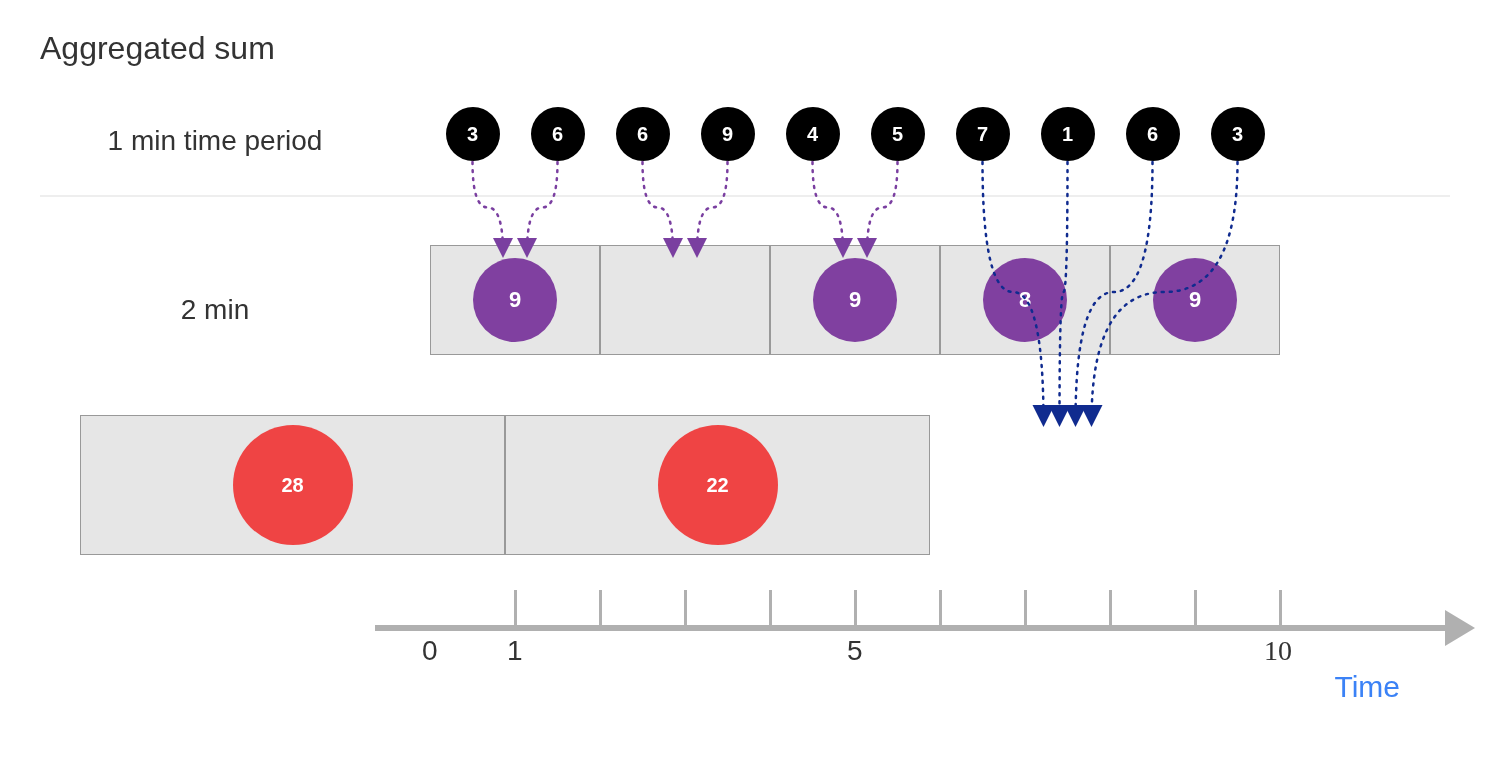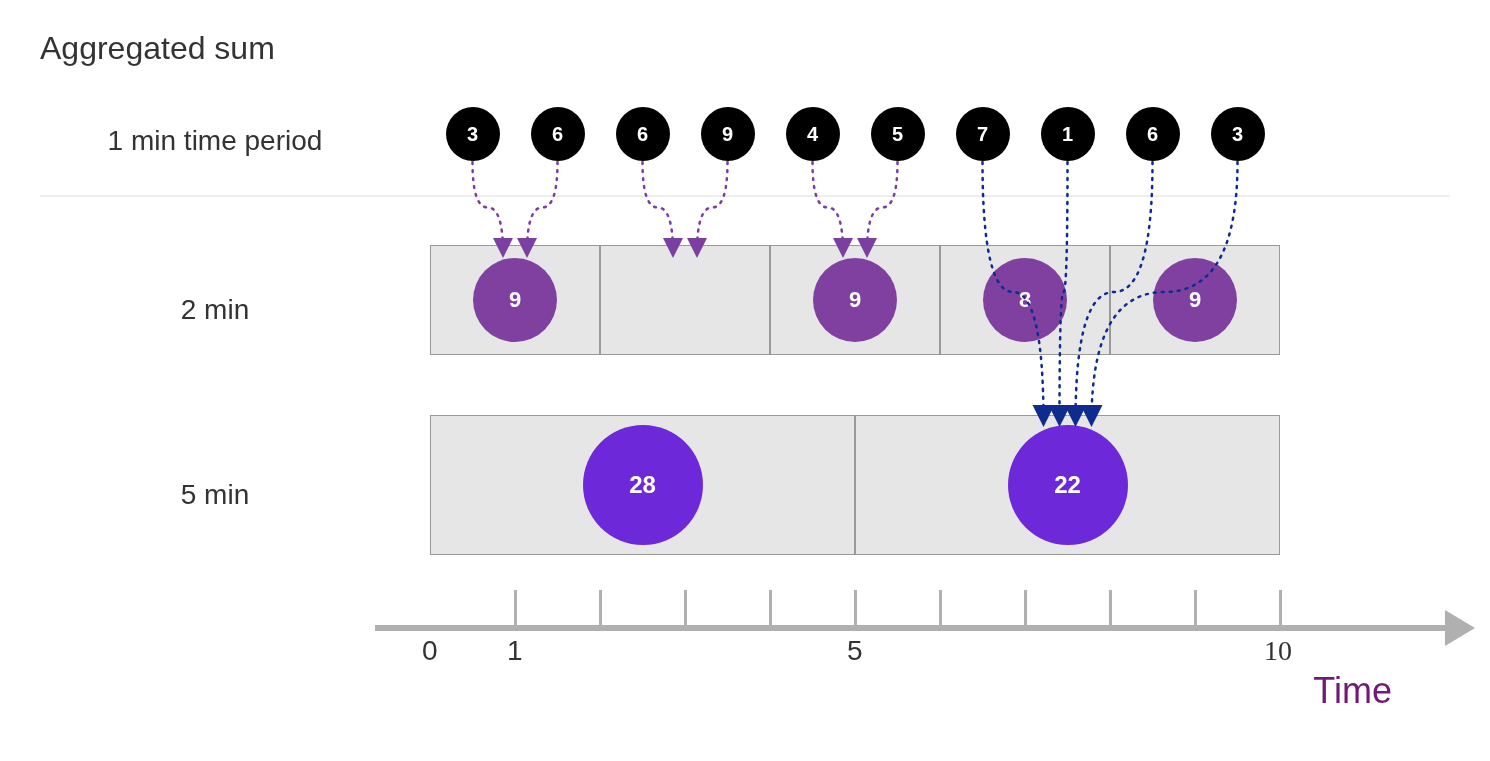--- a/index.html
+++ b/index.html
@@ -62,22 +62,22 @@
     .row3 { height: 160px; }
     .box3 {
       position: absolute;
       height: 140px;
       background: #e6e6e6;
       border: 1px solid #999;
       top: 0;
     }
     .dot-blue {
       width: 120px; height: 120px; border-radius: 50%;
-      background: #6d28d9;
-      color: #fff; font-size: 24px; font-weight: 700;
+      background: #ef4444;
+      color: #fff; font-size: 20px; font-weight: 700;
       display: flex; align-items: center; justify-content: center;
       position: absolute; top: 10px;
     }
     
     .axis-area {
       position: relative;
       margin-left: 350px;
       width: 1050px;
       height: 100px;
       margin-top: 10px;
@@ -108,23 +108,23 @@
     }
     .tick-label {
       position: absolute;
       top: 50px;
       font-size: 28px;
       color: #333;
     }
     .axis-label {
       position: absolute;
       top: 85px;
-      right: 48px;
-      font-size: 36px;
-      color: #701a75;
+      right: 40px;
+      font-size: 30px;
+      color: #3b82f6;
     }
     
     .svg-overlay {
       position: absolute;
       top: 0; left: 0;
       width: 1490px; height: 761px;
       pointer-events: none;
     }
   </style>
 </head>
@@ -157,21 +157,20 @@
       <div class="box2" style="left: 380px; width: 170px;"></div>
       <div class="dot-purple" style="left: 423px;">9</div>
       <div class="box2" style="left: 550px; width: 170px;"></div>
       <div class="dot-purple" style="left: 593px;">8</div>
       <div class="box2" style="left: 720px; width: 170px;"></div>
       <div class="dot-purple" style="left: 763px;">9</div>
     </div>
 </div>
 
 <div class="row row3">
-  <div class="row-label">5 min</div>
   <div class="content-area" id="r3c">
       <div class="box3" style="left: 40px; width: 425px;"></div>
       <div class="dot-blue" style="left: 192.5px;">28</div>
       <div class="box3" style="left: 465px; width: 425px;"></div>
       <div class="dot-blue" style="left: 617.5px;">22</div>
     </div>
 </div>
 
 <div class="axis-area">
   <div class="axis-line"></div>

